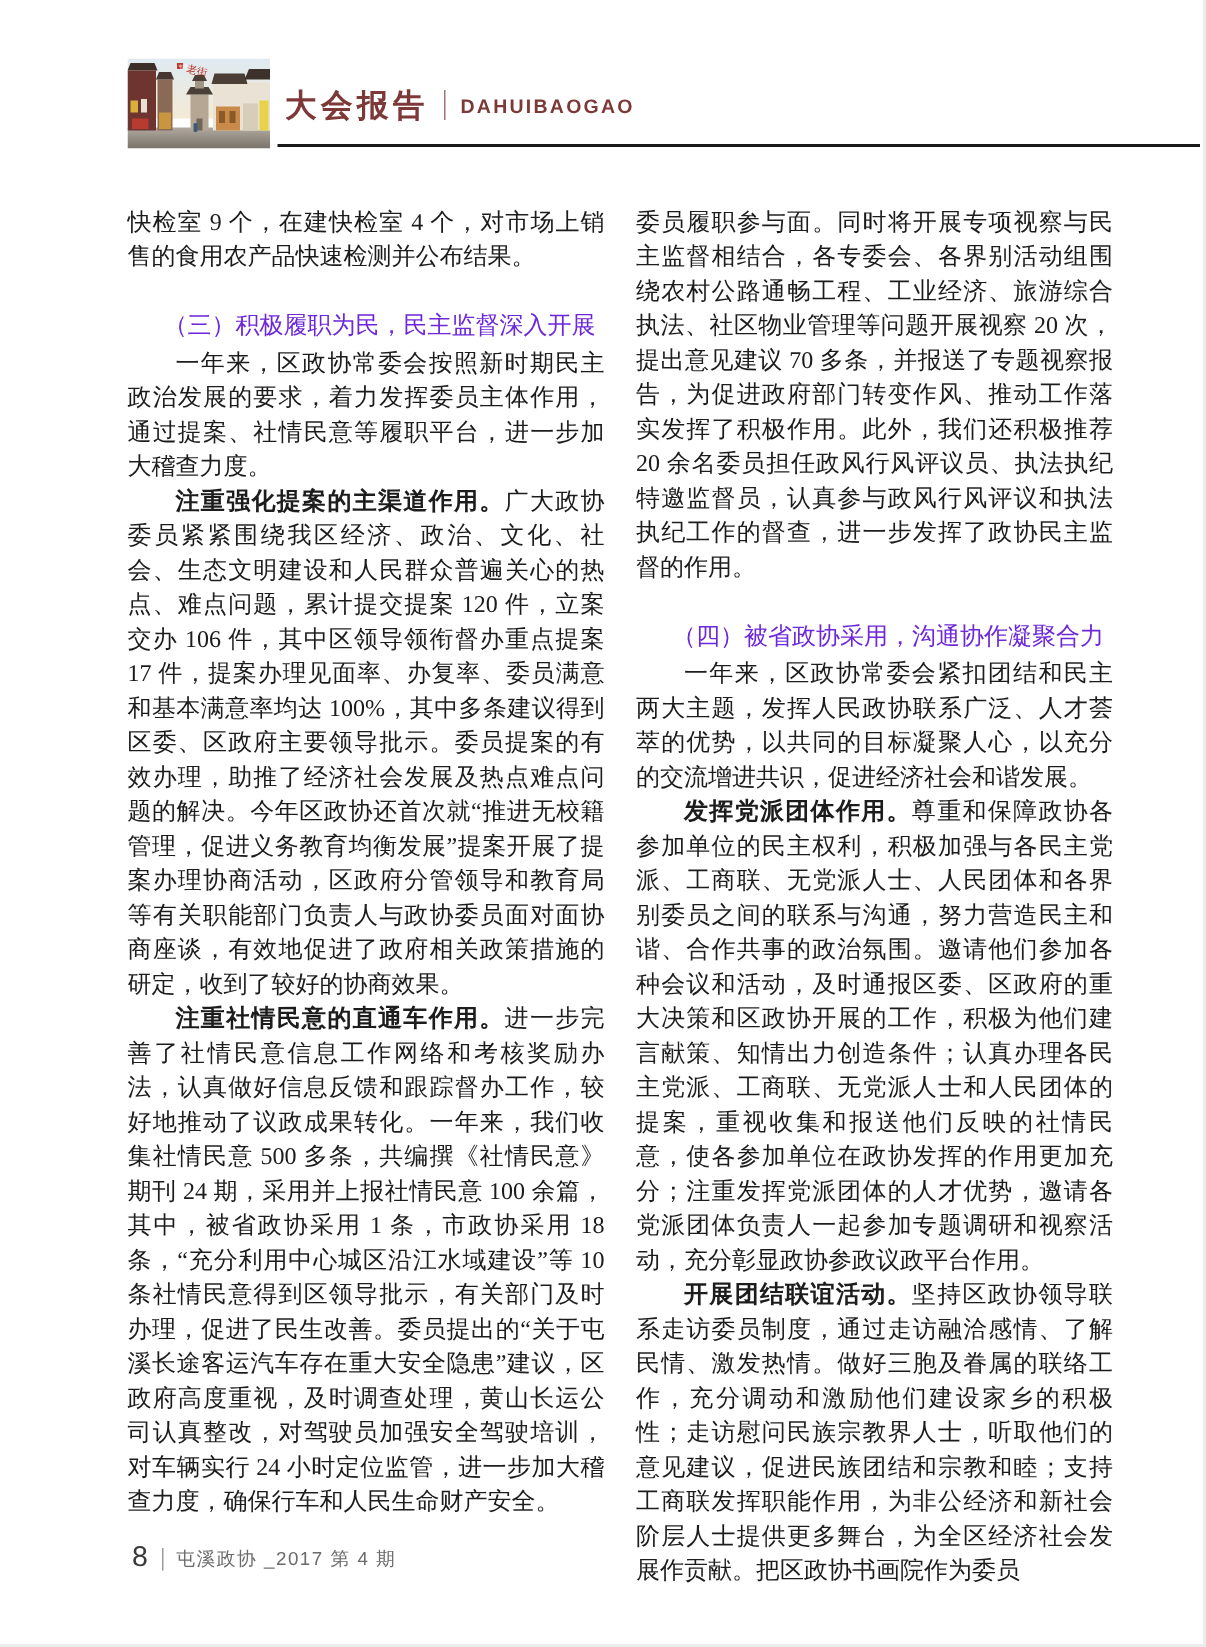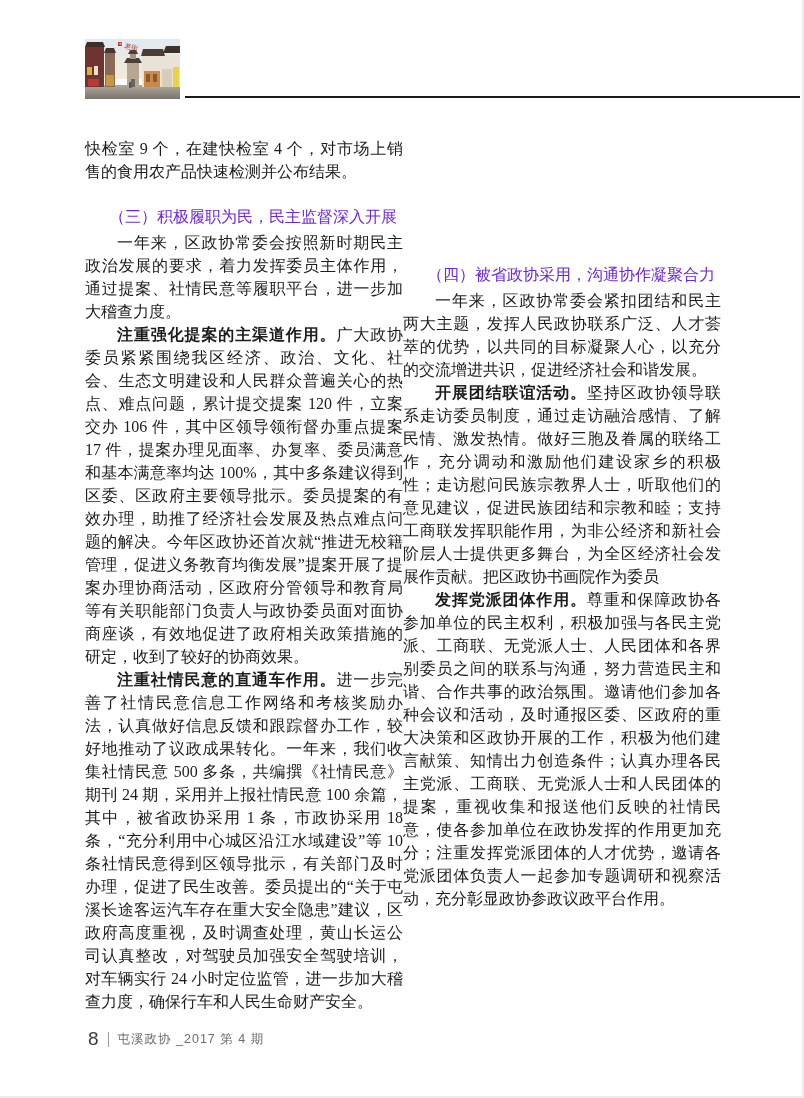--- a/index.html
+++ b/index.html
@@ -23,21 +23,21 @@
   }
   .masthead .tdiv{width:1px;height:20px;background:#7d3838;opacity:.7;}
   .masthead .subtitle{
     font-family:"Liberation Sans","DejaVu Sans",sans-serif;
     font-size:13px;font-weight:bold;letter-spacing:1.5px;color:#7d3838;
   }
   .header-rule{position:absolute;left:185px;top:96px;width:615px;height:2px;background:#1b1b1b;}
   
   .columns{
     position:absolute;left:85px;top:137px;
-    display:flex;align-items:center;
+    display:flex;gap:21px;
   }
   .col{width:318px;font-size:16px;line-height:23px;text-align:justify;}
   .para{margin:0;text-indent:2em;}
   .para.no-indent{text-indent:0;}
   .lead{
     font-family:Liberation Sans, sans-serif;
     font-weight:bold;letter-spacing:0;
   }
   .heading{
     margin:22px 0 3px 0;
@@ -95,35 +95,41 @@
     <rect x="77" y="30" width="10" height="18" fill="#d8cdb8"></rect>
     <rect x="88" y="28" width="6" height="20" fill="#e8d24a"></rect>
 
     <rect x="44" y="43" width="2.6" height="6" rx="1" fill="#3e5a78"></rect>
 
     <rect x="33" y="3" width="4" height="4" fill="#c0392b"></rect>
     <text x="34" y="6.4" font-size="3" fill="#ffffff" font-family="DejaVu Sans, sans-serif">屯溪</text>
     <text x="39" y="9" font-size="7" fill="#b5382c" font-family="DejaVu Serif, serif" transform="rotate(12 39 9)">老街</text>
   </svg>
 
+  <div class="masthead">
+    <span class="title">大会报告</span>
+    <span class="tdiv"></span>
+    <span class="subtitle">DAHUIBAOGAO</span>
+  </div>
   <div class="header-rule"></div>
 
   <div class="columns">
     <div class="col" id="col-left">
         <p class="para no-indent">快检室 9 个，在建快检室 4 个，对市场上销售的食用农产品快速检测并公布结果。</p>
         <h3 class="heading">（三）积极履职为民，民主监督深入开展</h3>
         <p class="para">一年来，区政协常委会按照新时期民主政治发展的要求，着力发挥委员主体作用，通过提案、社情民意等履职平台，进一步加大稽查力度。</p>
         <p class="para"><b class="lead">注重强化提案的主渠道作用。</b><span>广大政协委员紧紧围绕我区经济、政治、文化、社会、生态文明建设和人民群众普遍关心的热点、难点问题，累计提交提案 120 件，立案交办 106 件，其中区领导领衔督办重点提案 17 件，提案办理见面率、办复率、委员满意和基本满意率均达 100%，其中多条建议得到区委、区政府主要领导批示。委员提案的有效办理，助推了经济社会发展及热点难点问题的解决。今年区政协还首次就“推进无校籍管理，促进义务教育均衡发展”提案开展了提案办理协商活动，区政府分管领导和教育局等有关职能部门负责人与政协委员面对面协商座谈，有效地促进了政府相关政策措施的研定，收到了较好的协商效果。</span></p>
         <p class="para"><b class="lead">注重社情民意的直通车作用。</b><span>进一步完善了社情民意信息工作网络和考核奖励办法，认真做好信息反馈和跟踪督办工作，较好地推动了议政成果转化。一年来，我们收集社情民意 500 多条，共编撰《社情民意》期刊 24 期，采用并上报社情民意 100 余篇，其中，被省政协采用 1 条，市政协采用 18 条，“充分利用中心城区沿江水域建设”等 10 条社情民意得到区领导批示，有关部门及时办理，促进了民生改善。委员提出的“关于屯溪长途客运汽车存在重大安全隐患”建议，区政府高度重视，及时调查处理，黄山长运公司认真整改，对驾驶员加强安全驾驶培训，对车辆实行 24 小时定位监管，进一步加大稽查力度，确保行车和人民生命财产安全。</span></p>
       </div>
     <div class="col" id="col-right">
+        <p class="para no-indent">委员履职参与面。同时将开展专项视察与民主监督相结合，各专委会、各界别活动组围绕农村公路通畅工程、工业经济、旅游综合执法、社区物业管理等问题开展视察 20 次，提出意见建议 70 多条，并报送了专题视察报告，为促进政府部门转变作风、推动工作落实发挥了积极作用。此外，我们还积极推荐 20 余名委员担任政风行风评议员、执法执纪特邀监督员，认真参与政风行风评议和执法执纪工作的督查，进一步发挥了政协民主监督的作用。</p>
         <h3 class="heading">（四）被省政协采用，沟通协作凝聚合力</h3>
         <p class="para">一年来，区政协常委会紧扣团结和民主两大主题，发挥人民政协联系广泛、人才荟萃的优势，以共同的目标凝聚人心，以充分的交流增进共识，促进经济社会和谐发展。</p>
+        <p class="para"><b class="lead">发挥党派团体作用。</b><span>尊重和保障政协各参加单位的民主权利，积极加强与各民主党派、工商联、无党派人士、人民团体和各界别委员之间的联系与沟通，努力营造民主和谐、合作共事的政治氛围。邀请他们参加各种会议和活动，及时通报区委、区政府的重大决策和区政协开展的工作，积极为他们建言献策、知情出力创造条件；认真办理各民主党派、工商联、无党派人士和人民团体的提案，重视收集和报送他们反映的社情民意，使各参加单位在政协发挥的作用更加充分；注重发挥党派团体的人才优势，邀请各党派团体负责人一起参加专题调研和视察活动，充分彰显政协参政议政平台作用。</span></p>
         <p class="para"><b class="lead">开展团结联谊活动。</b><span>坚持区政协领导联系走访委员制度，通过走访融洽感情、了解民情、激发热情。做好三胞及眷属的联络工作，充分调动和激励他们建设家乡的积极性；走访慰问民族宗教界人士，听取他们的意见建议，促进民族团结和宗教和睦；支持工商联发挥职能作用，为非公经济和新社会阶层人士提供更多舞台，为全区经济社会发展作贡献。把区政协书画院作为委员</span></p>
-        <p class="para"><b class="lead">发挥党派团体作用。</b><span>尊重和保障政协各参加单位的民主权利，积极加强与各民主党派、工商联、无党派人士、人民团体和各界别委员之间的联系与沟通，努力营造民主和谐、合作共事的政治氛围。邀请他们参加各种会议和活动，及时通报区委、区政府的重大决策和区政协开展的工作，积极为他们建言献策、知情出力创造条件；认真办理各民主党派、工商联、无党派人士和人民团体的提案，重视收集和报送他们反映的社情民意，使各参加单位在政协发挥的作用更加充分；注重发挥党派团体的人才优势，邀请各党派团体负责人一起参加专题调研和视察活动，充分彰显政协参政议政平台作用。</span></p>
       </div>
   </div>
 
   <div class="footer">
     <span class="pagenum">8</span>
     <span class="fdiv"></span>
     <span class="issue">屯溪政协 _2017 第 4 期</span>
   </div>
 
 </div>

